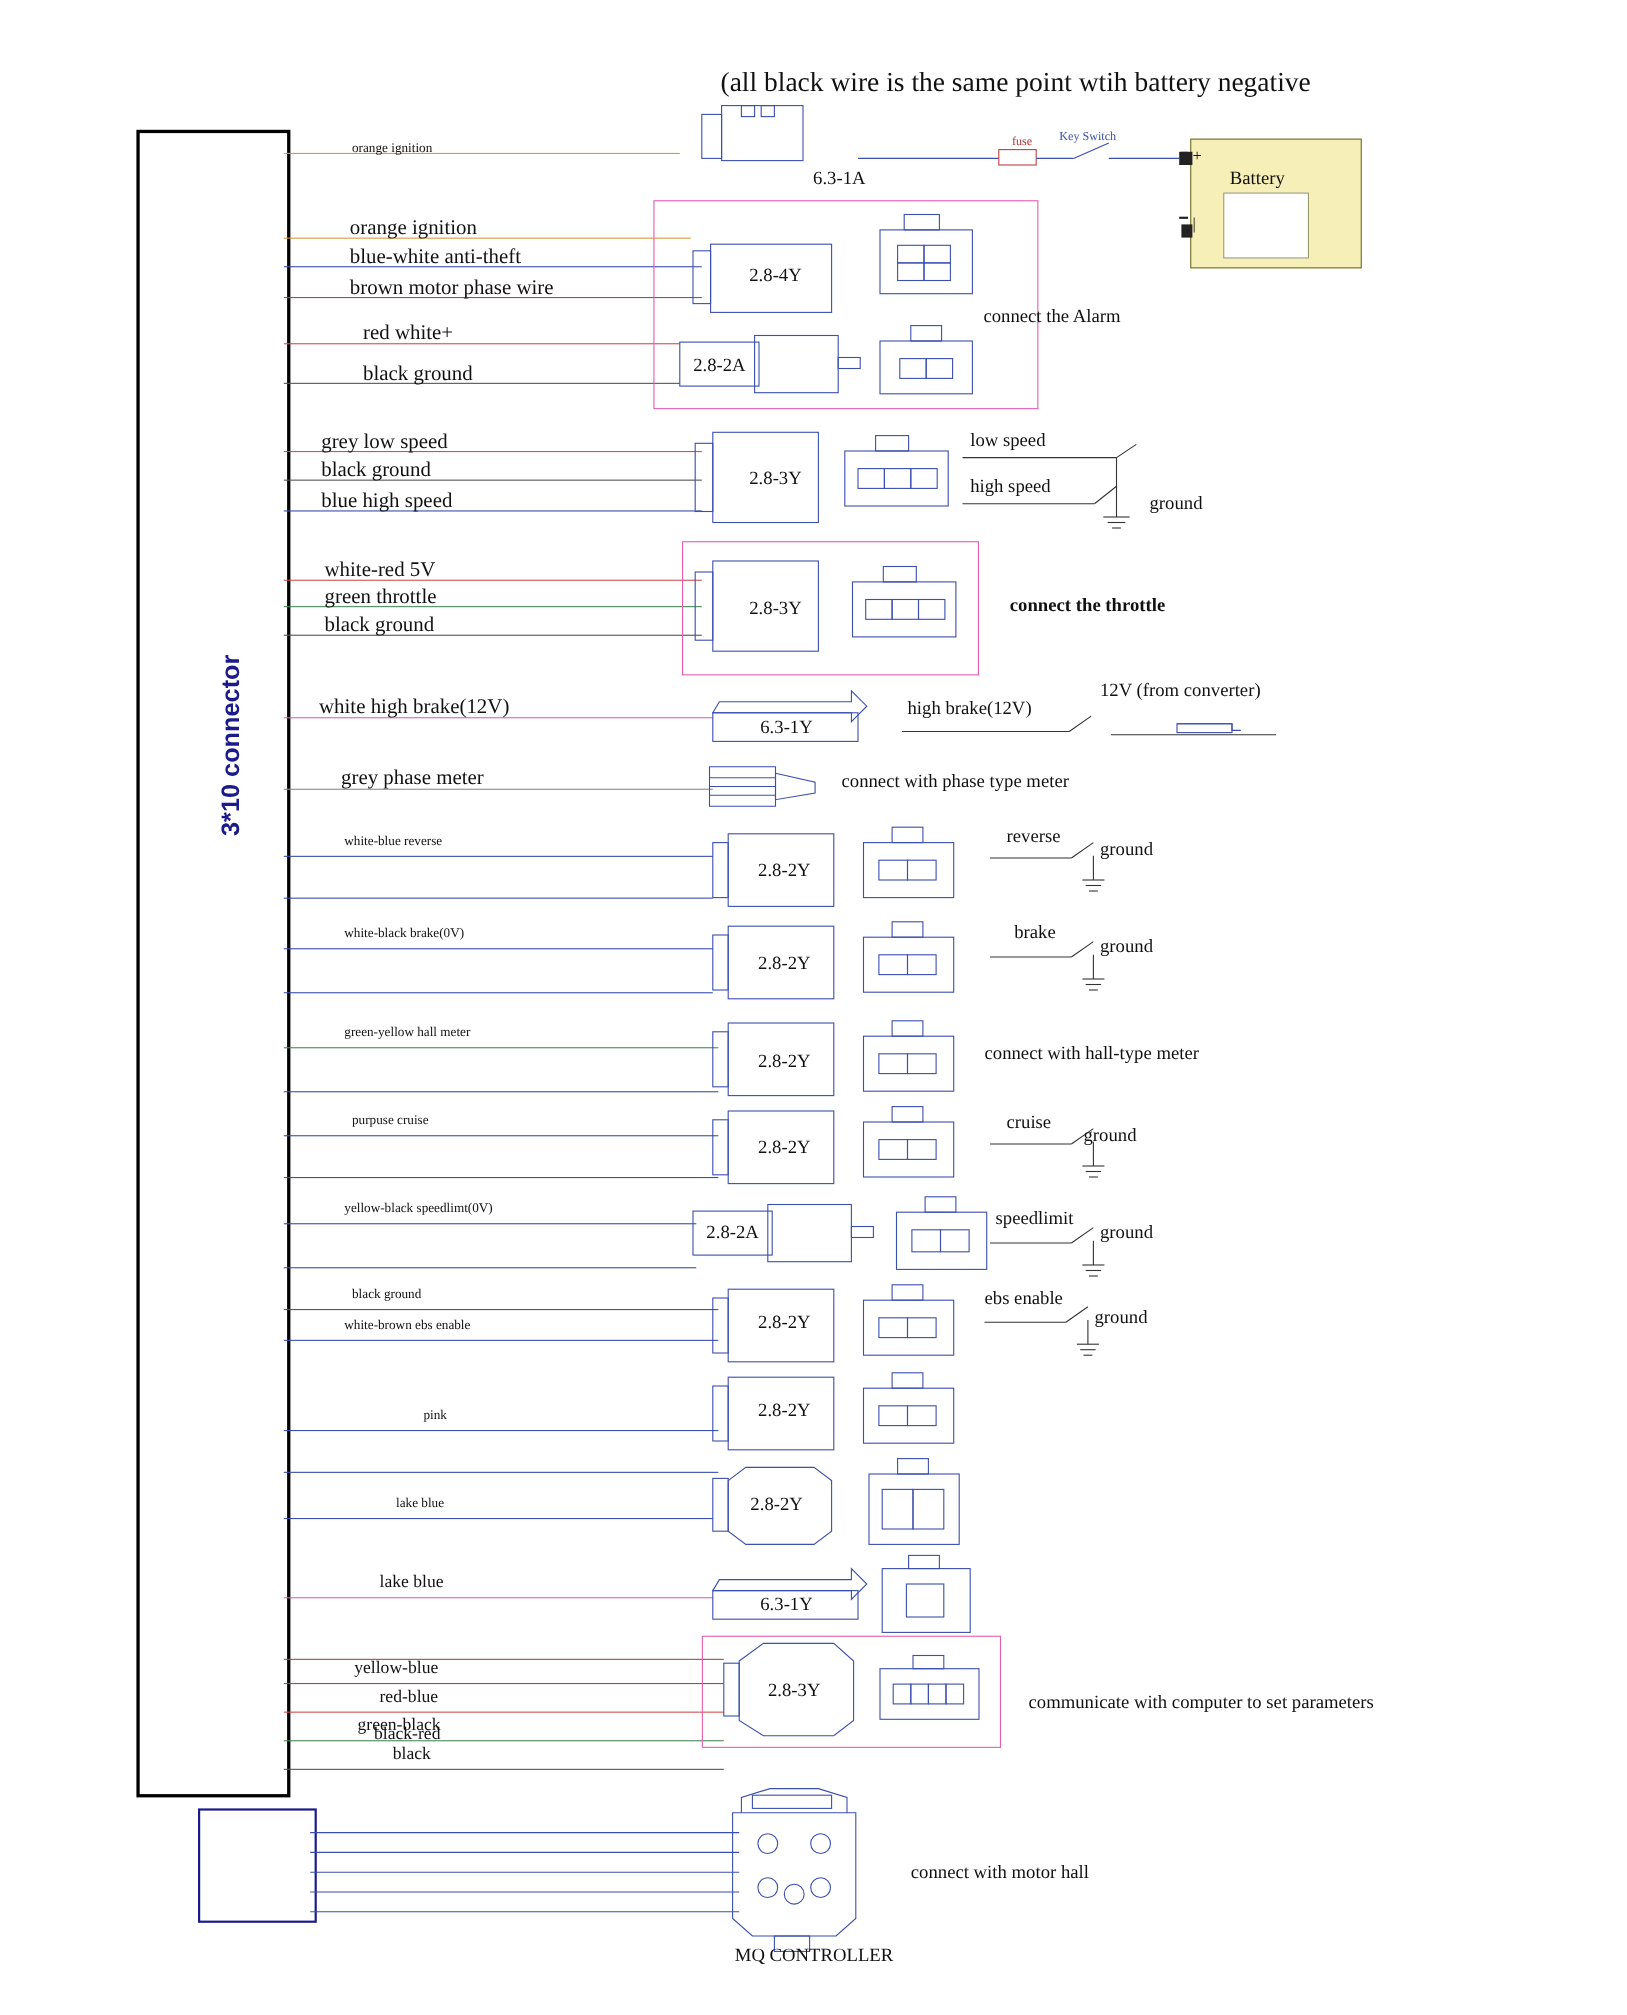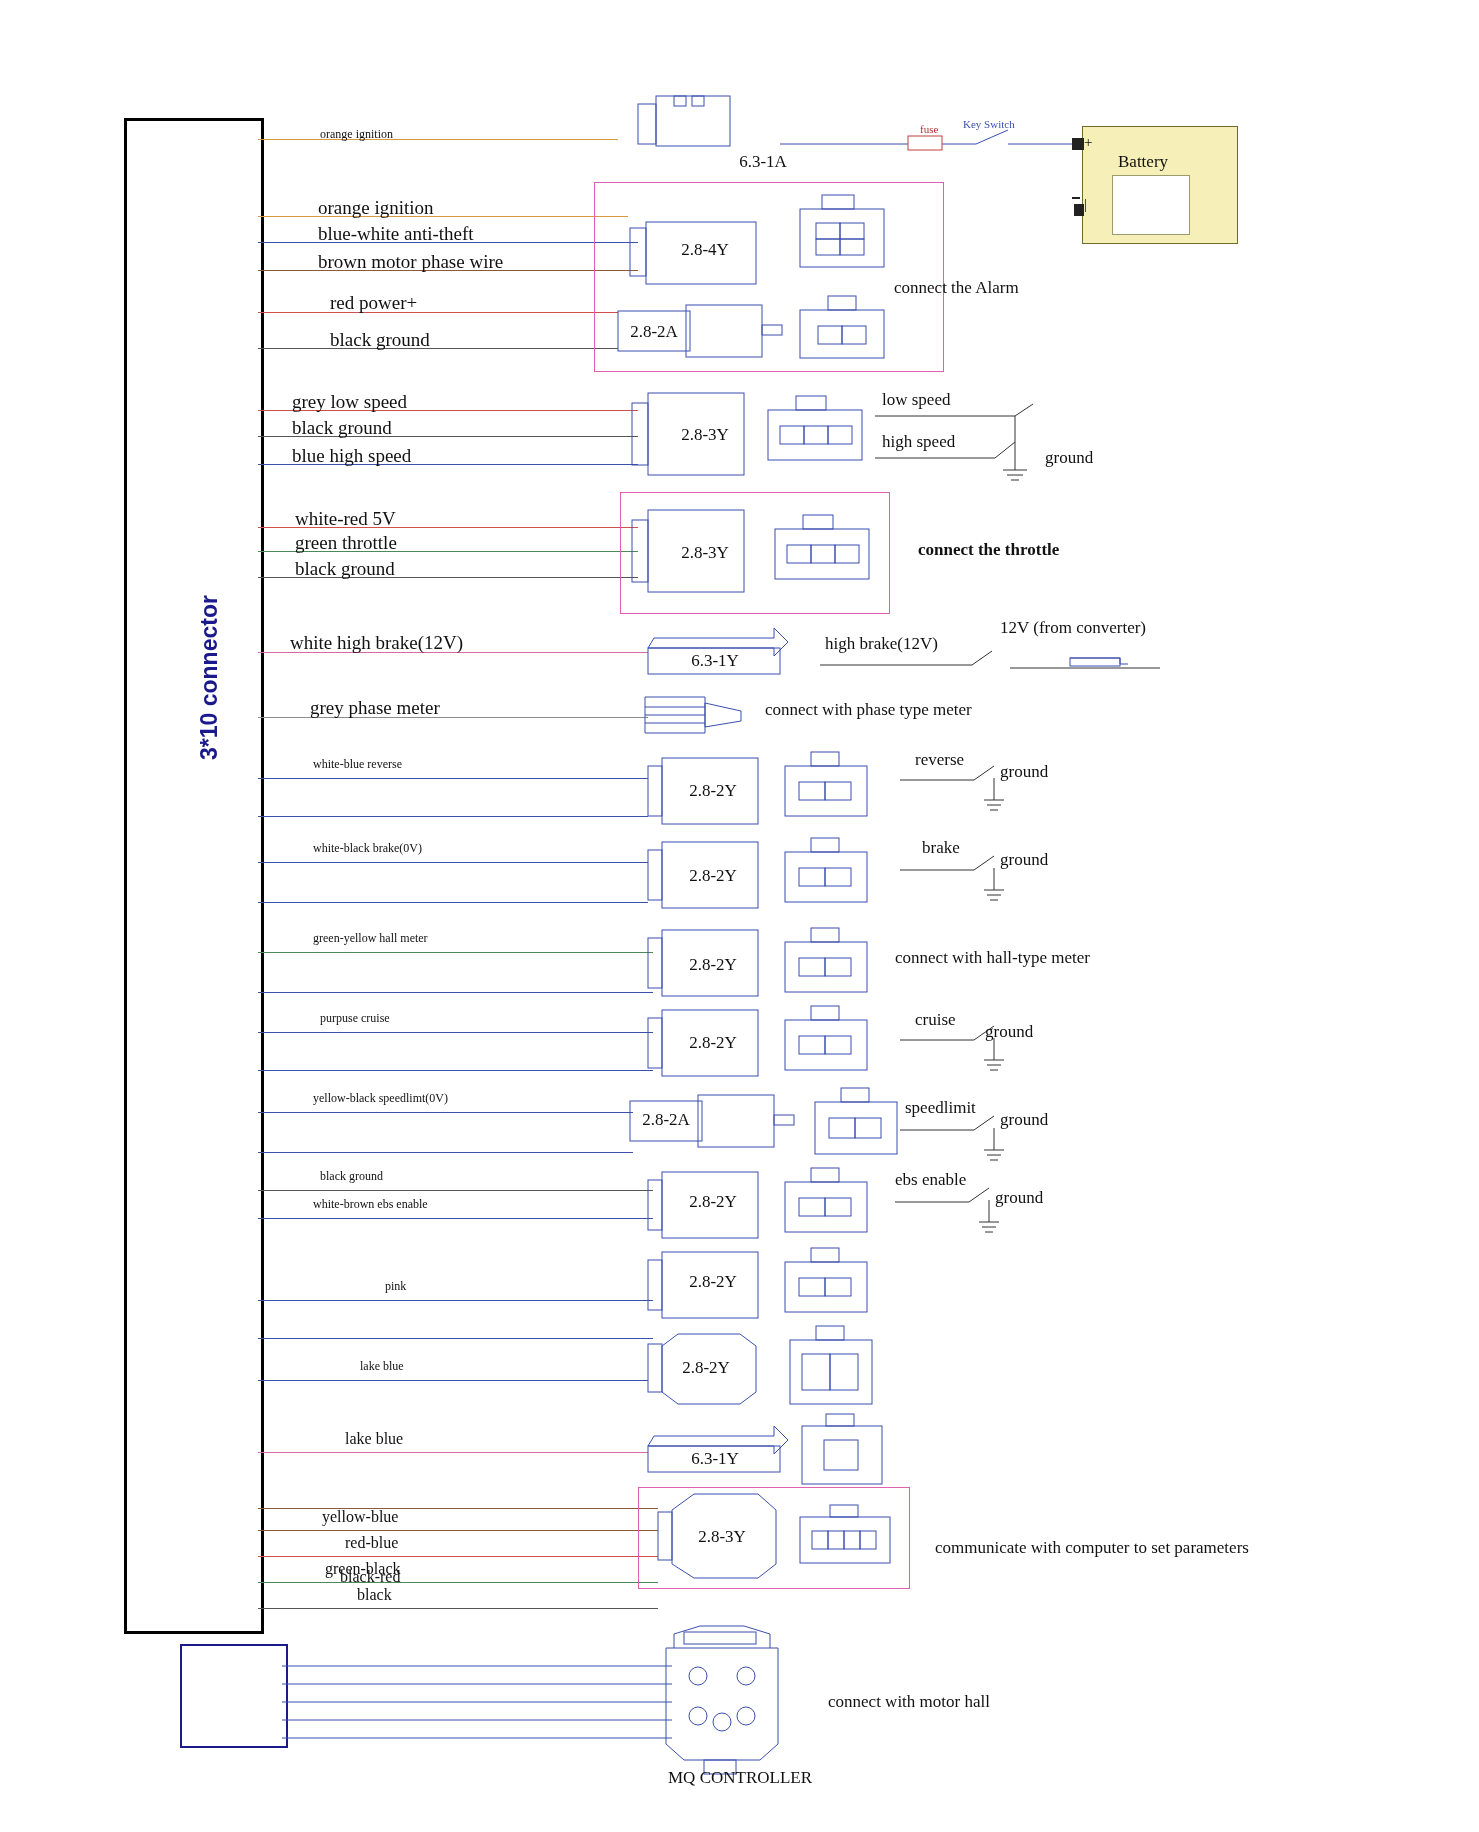--- a/index.html
+++ b/index.html
@@ -90,38 +90,39 @@
     border: 1px solid #9a9a6a;
     background: #ffffff;
   }
   svg { display: block; overflow: visible; }
 </style>
 </head>
 <body>
 
 <div id="page">
 
+  <div class="abs subtitle" style="left:655px; top:62px;">(all black wire is the same point wtih  battery negative</div>
 
   <div class="abs conn-box" style="left:124px; top:118px; width:134px; height:1510px;"></div>
   <div class="abs vert-label" style="left:196px; top:760px;">3*10   connector</div>
 
   <div class="abs wire orange" style="left:258px; top:139px; width:360px;"></div>
   <div class="abs wlabel sm" style="left:320px; top:127px;">orange  ignition</div>
 
   <div class="abs wire orange" style="left:258px; top:216px; width:370px;"></div>
   <div class="abs wlabel lg" style="left:318px; top:197px;">orange  ignition</div>
 
   <div class="abs wire blue" style="left:258px; top:242px; width:380px;"></div>
   <div class="abs wlabel lg" style="left:318px; top:223px;">blue-white  anti-theft</div>
 
   <div class="abs wire brown" style="left:258px; top:270px; width:380px;"></div>
   <div class="abs wlabel lg" style="left:318px; top:251px;">brown  motor phase wire</div>
 
   <div class="abs wire red" style="left:258px; top:312px; width:360px;"></div>
-  <div class="abs wlabel lg" style="left:330px; top:292px;">red  power+</div>
+  <div class="abs wlabel lg" style="left:330px; top:292px;">red  white+</div>
 
   <div class="abs wire black" style="left:258px; top:348px; width:360px;"></div>
   <div class="abs wlabel lg" style="left:330px; top:329px;">black  ground</div>
 
   <div class="abs wire red" style="left:258px; top:410px; width:380px;"></div>
   <div class="abs wlabel lg" style="left:292px; top:391px;">grey low  speed</div>
 
   <div class="abs wire black" style="left:258px; top:436px; width:380px;"></div>
   <div class="abs wlabel lg" style="left:292px; top:417px;">black  ground</div>
 

